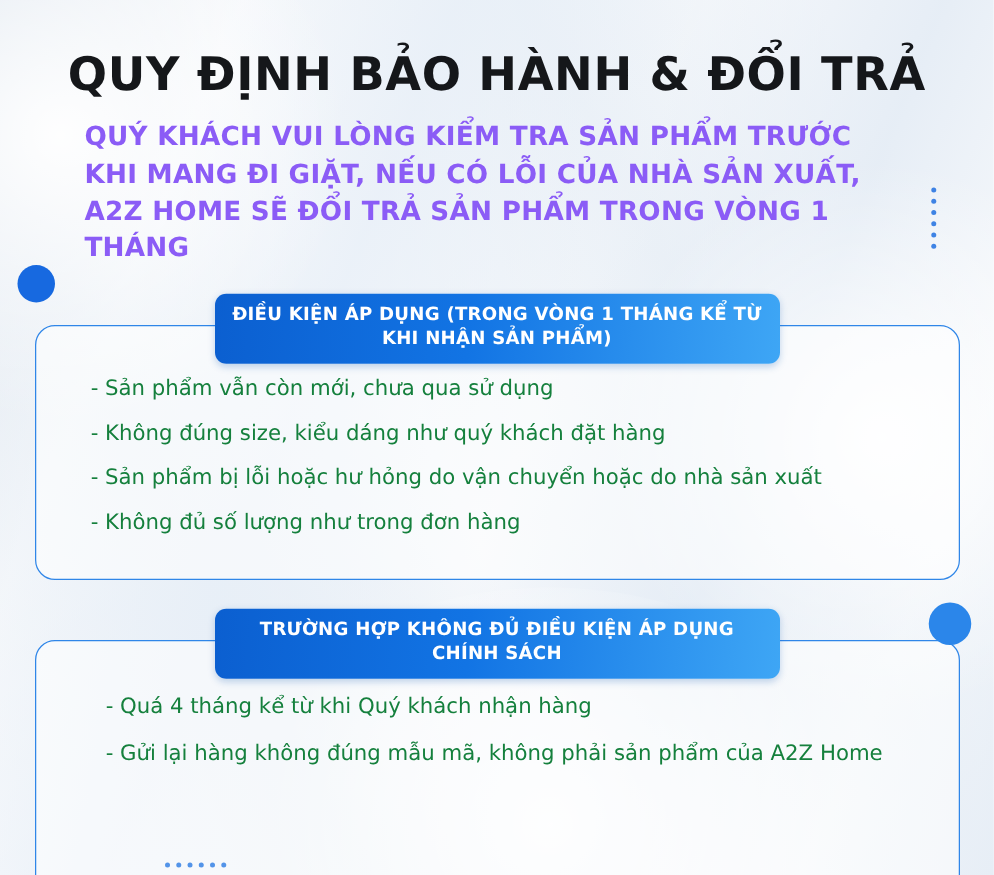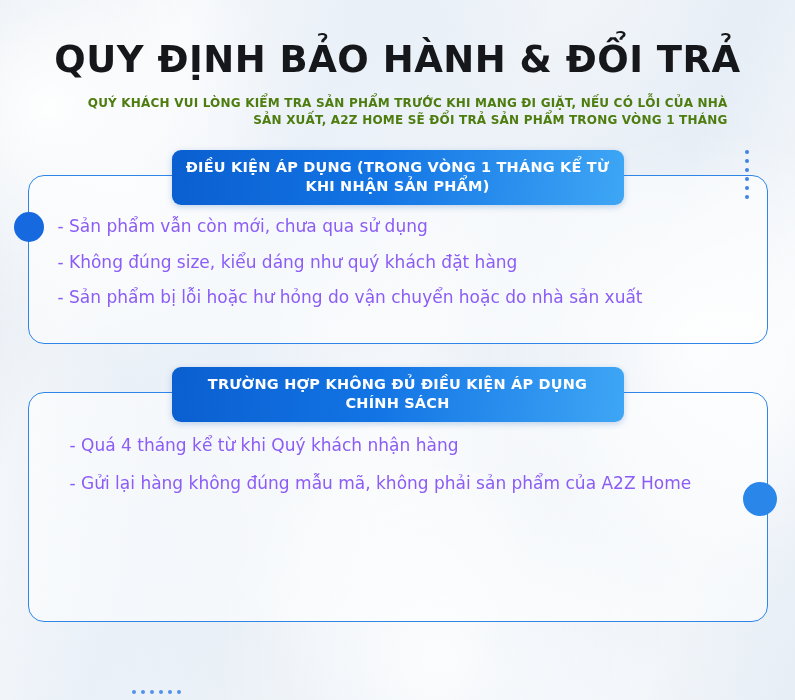--- a/index.html
+++ b/index.html
@@ -63,27 +63,27 @@
     text-align: center;
     margin: 12px;
     padding-top: 26px;
     font-size: 37px;
     font-weight: bold;
     letter-spacing: 0.5px;
     color: #15171a;
     font-family: "DejaVu Sans", sans-serif;
   }
   .subtitle {
-    text-align: right;
+    text-align: left;
     margin: 14px auto 0;
     width: 660px;
-    font-size: 12px;
+    font-size: 21px;
     font-weight: bold;
     line-height: 1.42;
-    color: #4d7c0f;
+    color: #8b5cf6;
     font-family: "DejaVu Sans", sans-serif;
     letter-spacing: 0.2px;
   }
 
   
   .dots-vertical {
     position: absolute;
     right: 46px;
     top: 138px;
     display: flex;
@@ -171,23 +171,23 @@
   }
   .section.two .section-header { width: 452px; }
 
   .bullets {
     list-style: none;
     margin: 0;
     padding: 0;
   }
   .bullets li {
     font-size: 17px;
-    color: #8b5cf6;
+    color: #15803d;
     line-height: 1.5;
-    margin: 0 0 10px 1px;
+    margin: 0 0 10px 16px;
     font-family: "DejaVu Sans", sans-serif;
   }
   .section.two .bullets li {
     margin-bottom: 14px;
     line-height: 1.42;
   }
 </style>
 </head>
 <body>
 
@@ -212,20 +212,21 @@
 
   <div class="dot-ring-left"></div>
   <div class="dot-ring-right"></div>
 
   <div class="section one">
     <div class="section-header">ĐIỀU KIỆN ÁP DỤNG (TRONG VÒNG 1 THÁNG KỂ TỪ KHI NHẬN SẢN PHẨM)</div>
     <ul class="bullets">
       <li>- Sản phẩm vẫn còn mới, chưa qua sử dụng</li>
       <li>- Không đúng size, kiểu dáng như quý khách đặt hàng</li>
       <li>- Sản phẩm bị lỗi hoặc hư hỏng do vận chuyển hoặc do nhà sản xuất</li>
+      <li>- Không đủ số lượng như trong đơn hàng</li>
     </ul>
   </div>
 
   <div class="section two">
     <div class="section-header">TRƯỜNG HỢP KHÔNG ĐỦ ĐIỀU KIỆN ÁP DỤNG CHÍNH SÁCH</div>
     <ul class="bullets">
       <li>- Quá 4 tháng kể từ khi Quý khách nhận hàng</li>
       <li>- Gửi lại hàng không đúng mẫu mã, không phải sản phẩm của A2Z Home</li>
     </ul>
   </div>

